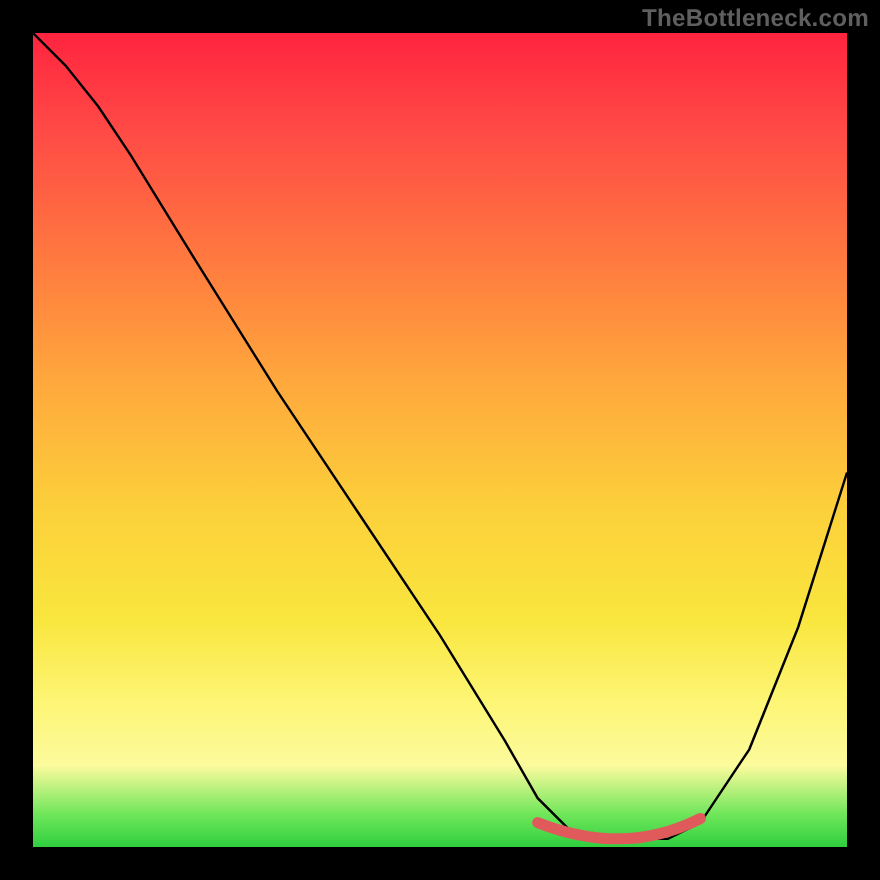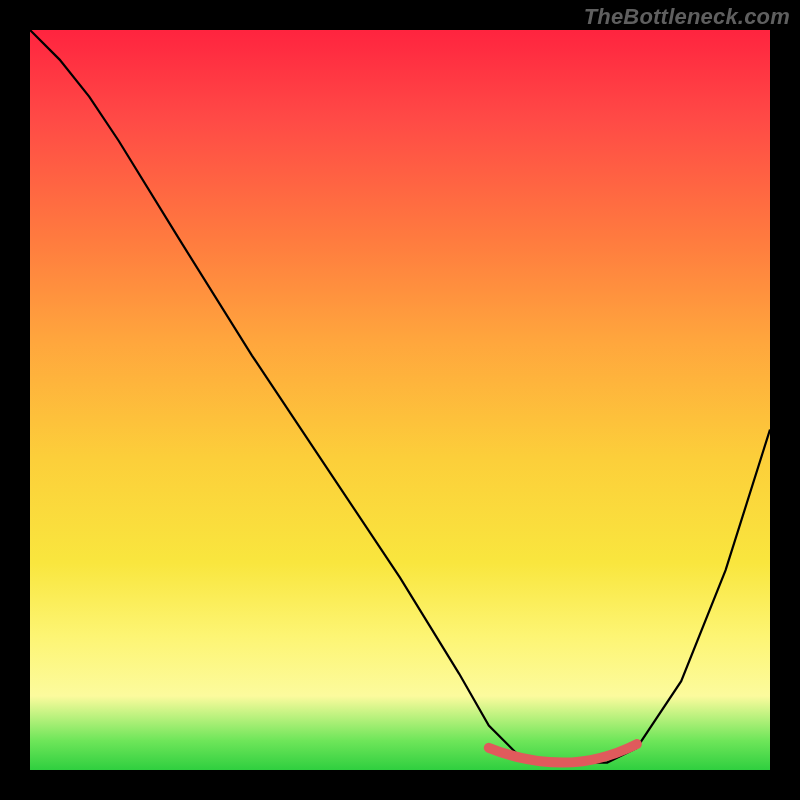--- a/index.html
+++ b/index.html
@@ -8,21 +8,20 @@
     width: 800px;
     height: 800px;
     background: #000;
     font-family: Arial, Helvetica, sans-serif;
     overflow: hidden;
   }
   .stage {
     position: relative;
     width: 800px;
     height: 800px;
-    font-style: italic;
   }
   .watermark {
     position: absolute;
     top: 4px;
     right: 10px;
     color: #5f5f5f;
     font-size: 22px;
     font-weight: 600;
     letter-spacing: 0.2px;
     z-index: 20;

